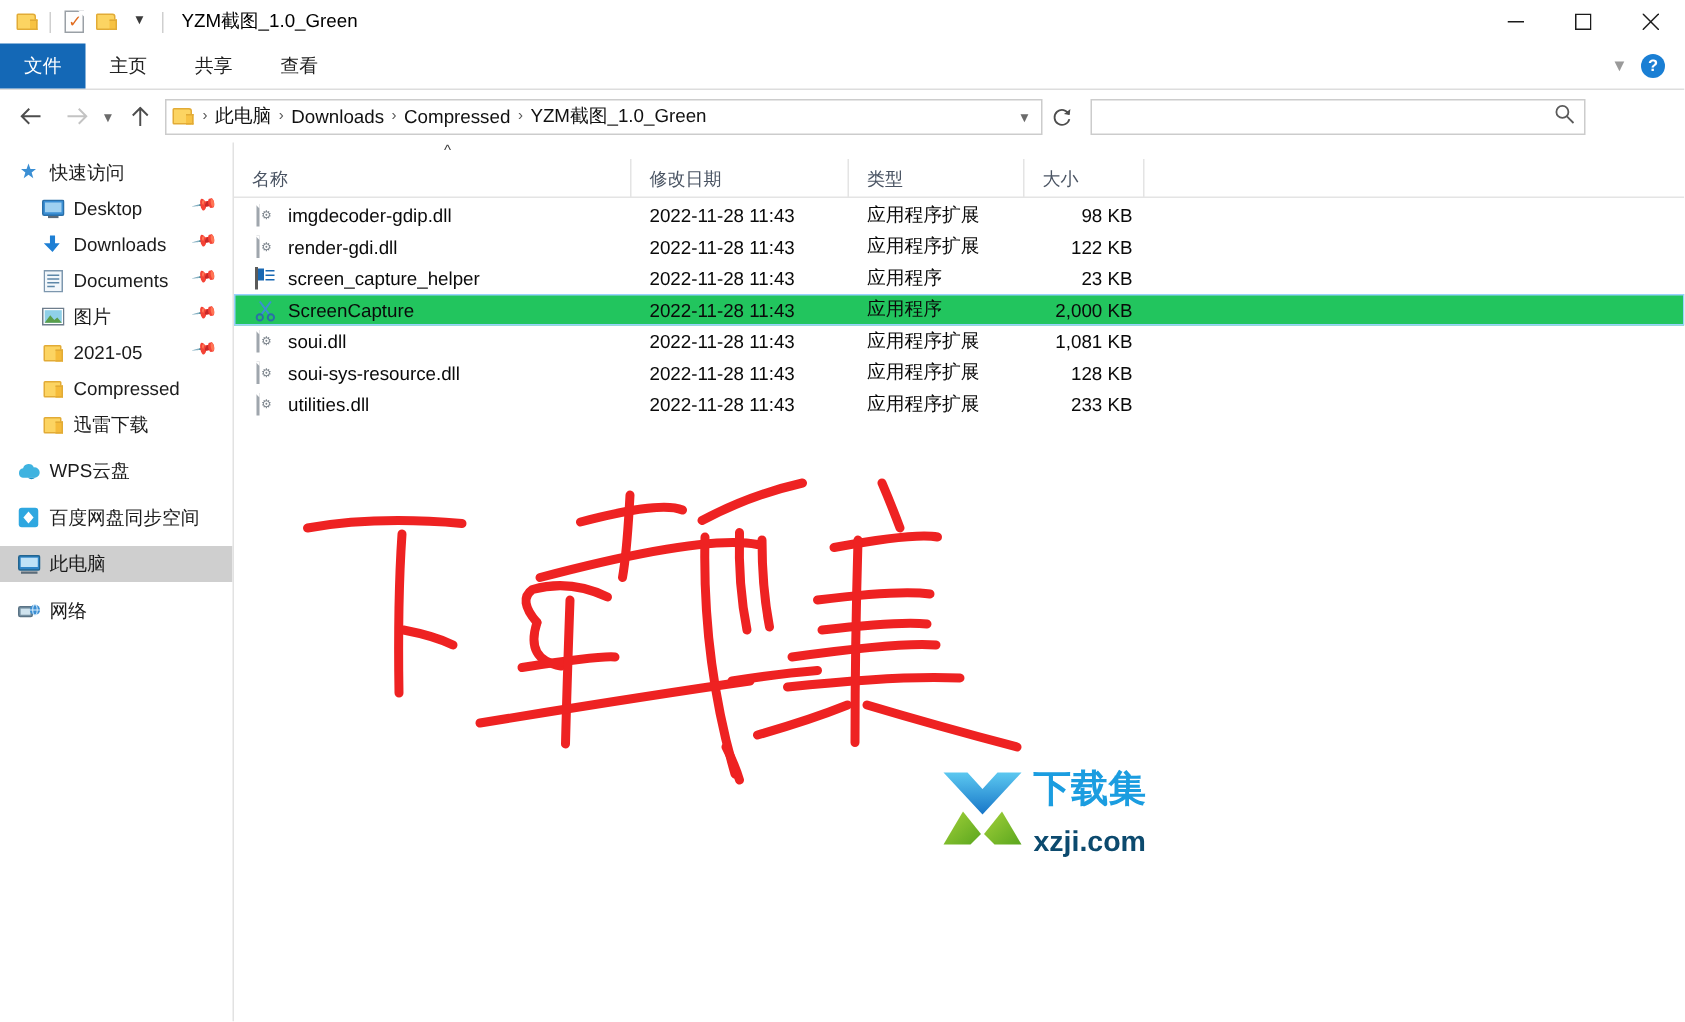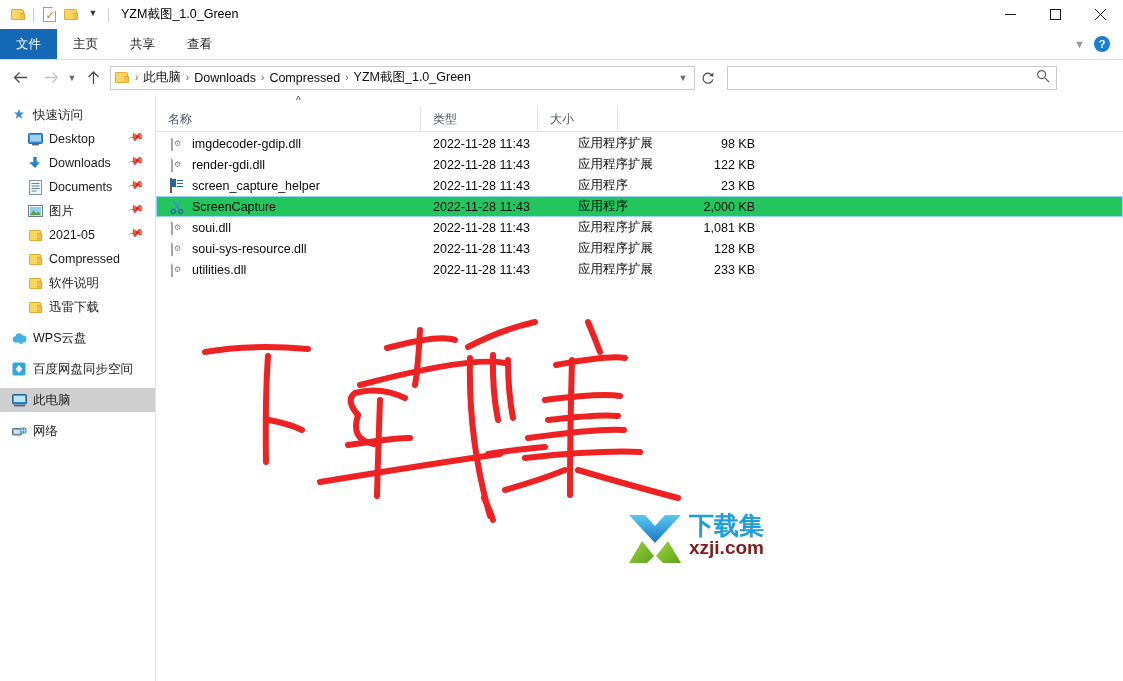--- a/index.html
+++ b/index.html
@@ -475,23 +475,23 @@
   .wm-cn {
     font-size: 25px;
     font-weight: bold;
     color: #1b9de0;
     letter-spacing: 0px;
     font-family: "DejaVu Sans", sans-serif;
   }
   .wm-en {
     font-size: 19px;
     font-weight: bold;
-    color: #7f1d1d;
+    color: #0c4a6e;
     letter-spacing: 0px;
-    margin-top: 0;
+    margin-top: 14px;
     font-family: "Liberation Sans", sans-serif;
   }
 </style>
 </head>
 <body>
 
 <div class="titlebar">
   <div class="qat">
     <div class="qat-item">
       <div class="folder-ico"></div>
@@ -665,26 +665,20 @@
       <span class="pin">📌</span>
     </div>
 
     <div class="navitem lvl1">
       <span class="ni-ico">
           <span class="sfolder"></span>
         </span>
       <span class="ni-label">Compressed</span>
     </div>
 
-    <div class="navitem lvl1">
-      <span class="ni-ico">
-          <span class="sfolder"></span>
-        </span>
-      <span class="ni-label">软件说明</span>
-    </div>
 
     <div class="navitem lvl1">
       <span class="ni-ico">
           <span class="sfolder"></span>
         </span>
       <span class="ni-label">迅雷下载</span>
     </div>
 
     <div class="gap"></div>
 
@@ -738,20 +732,21 @@
       <span class="ni-label">网络</span>
     </div>
   </div>
 
   <div class="filepane">
 
     <div class="sortcaret">^</div>
 
     <div class="colhead">
       <div class="ch ch-name">名称</div>
+      <div class="ch ch-date">修改日期</div>
       <div class="ch ch-type">类型</div>
       <div class="ch ch-size">大小</div>
     </div>
 
     <div class="rows">
 
       <div class="frow">
         <div class="c-name">
           <span class="fico">
             <span class="ico-dll"><span class="ico-dll-gear">⚙</span></span>

